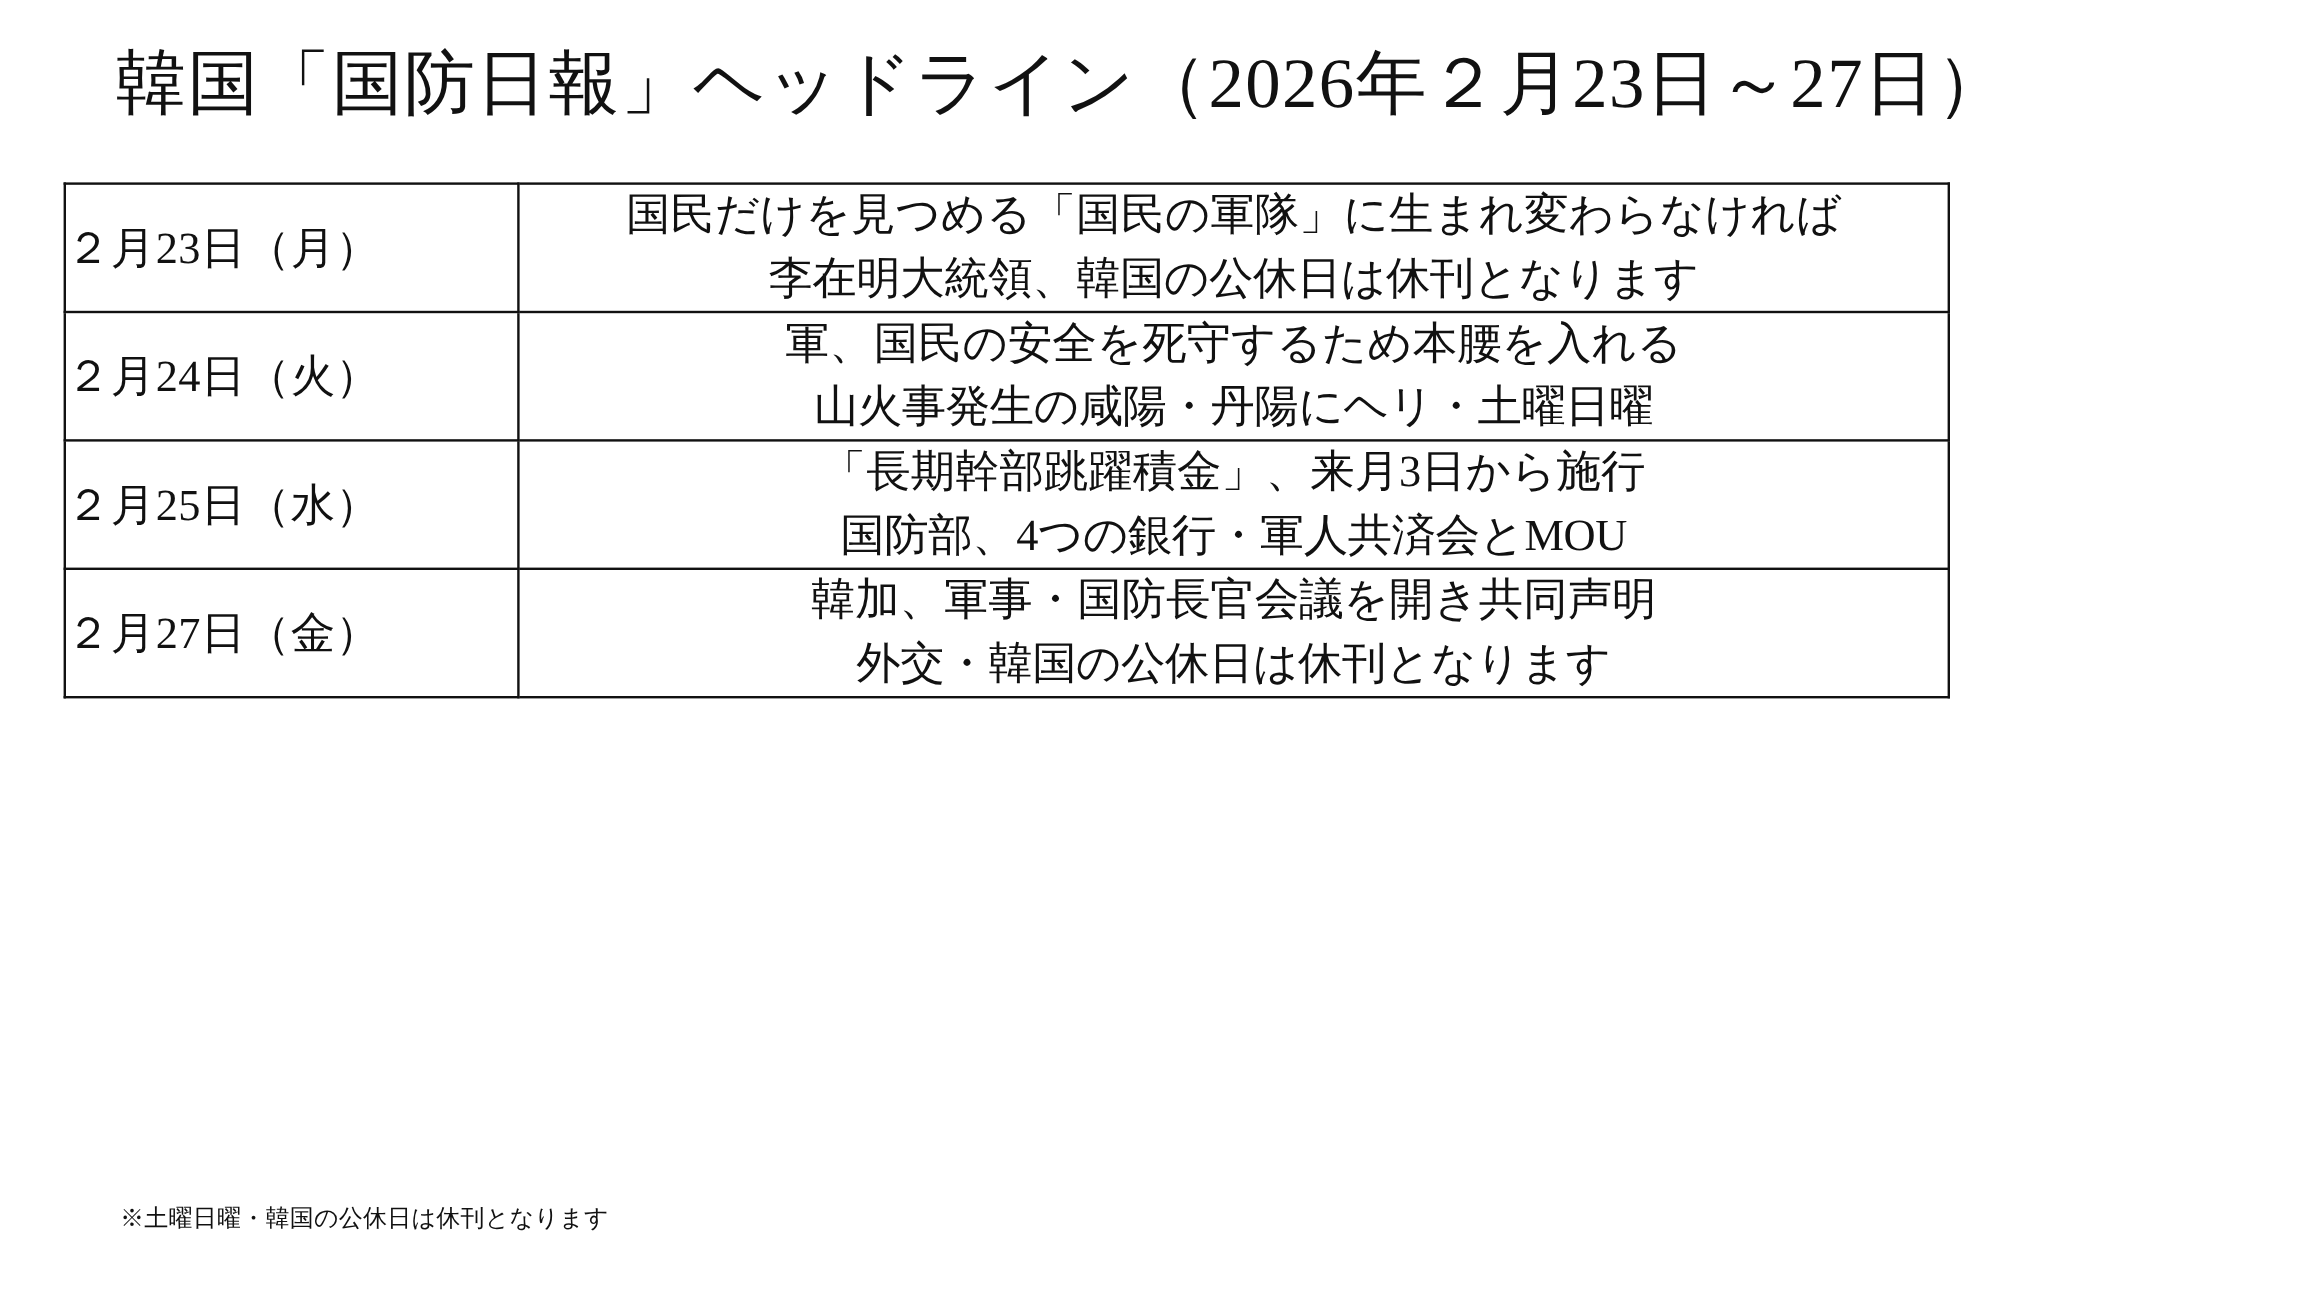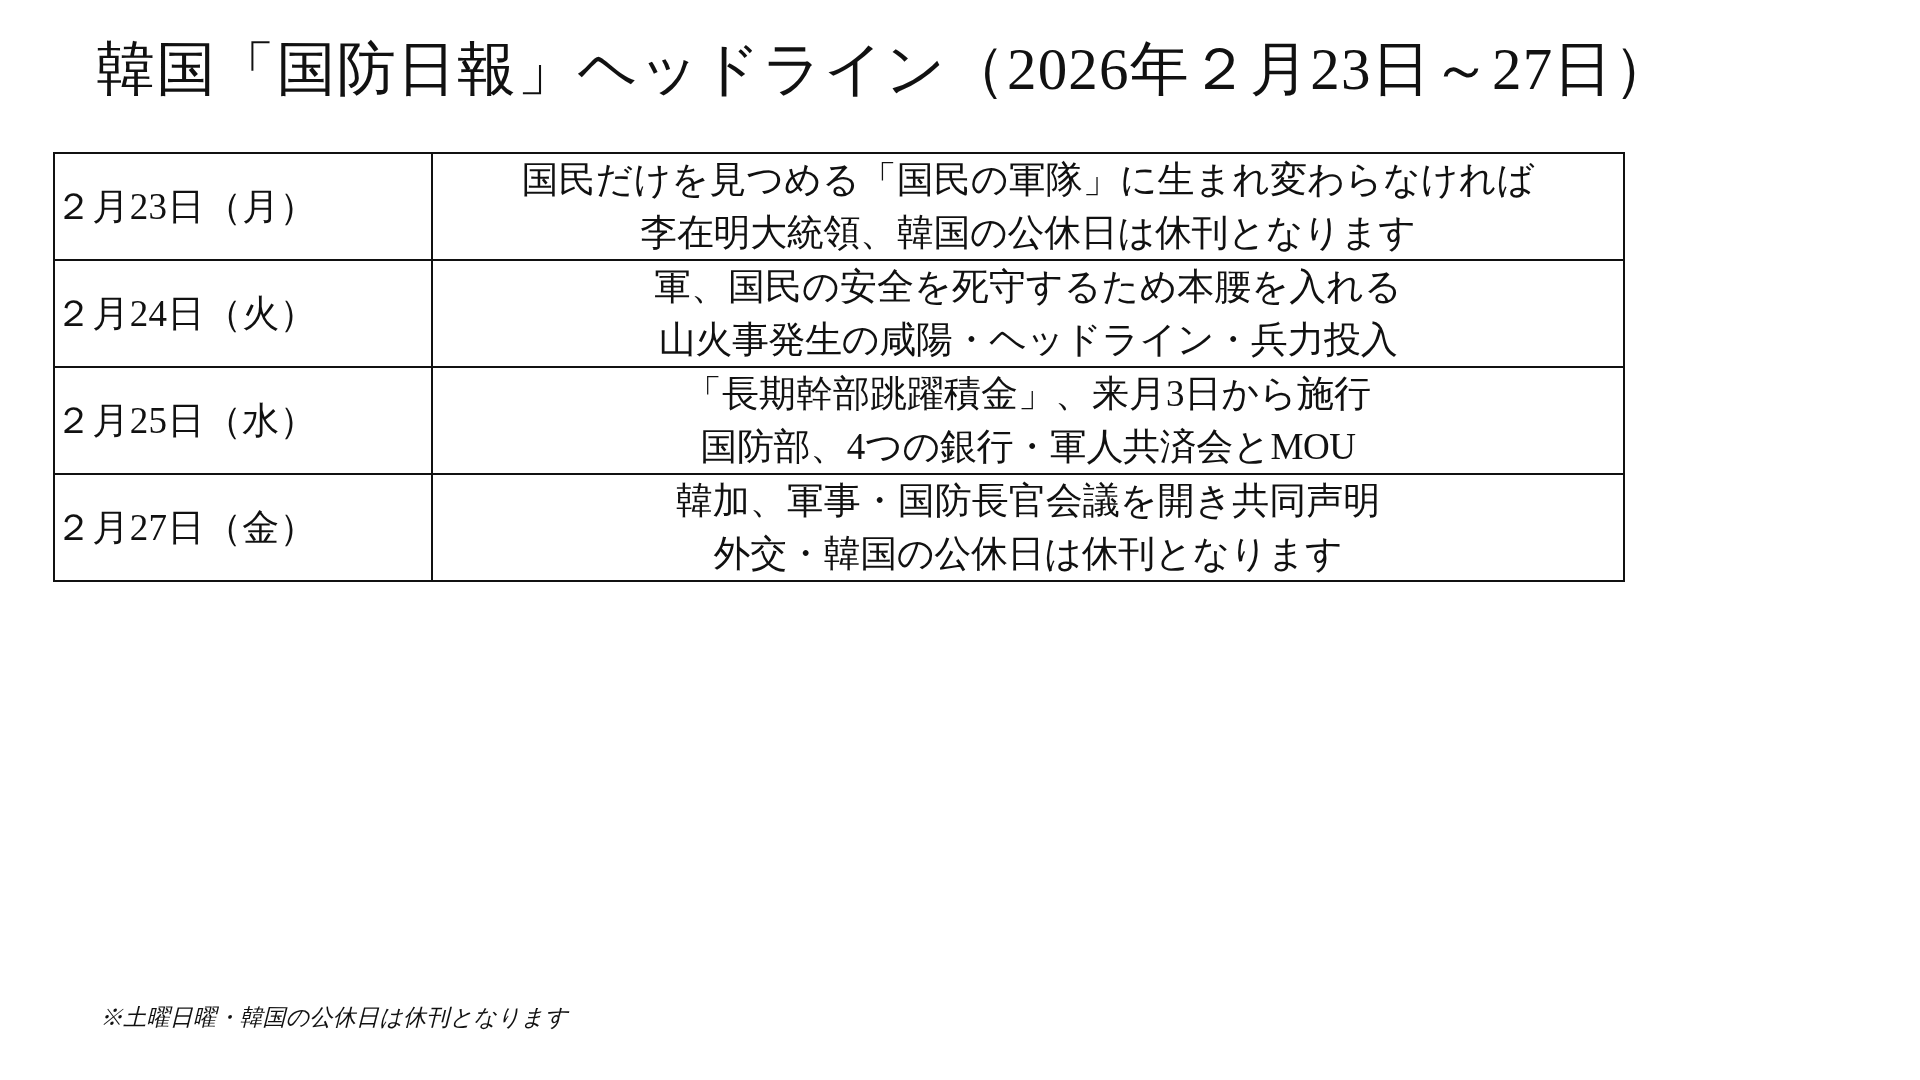--- a/index.html
+++ b/index.html
@@ -64,25 +64,24 @@
     display: block;
     white-space: nowrap;
   }
   .headline-cell .line.sub {
     letter-spacing: -0.01em;
   }
   .footnote {
     position: absolute;
     left: 100px;
     top: 1002px;
-    font-size: 23px;
+    font-size: 20px;
     letter-spacing: 0.01em;
     white-space: nowrap;
     color: #111111;
-    font-style: italic;
   }
 </style>
 </head>
 <body>
 
 <div class="page">
 
   <div class="doc-title">韓国「国防日報」ヘッドライン（2026年２月23日～27日）</div>
 
   <table class="headline-table">
@@ -95,21 +94,21 @@
         <td class="date-cell">２月23日（月）</td>
         <td class="headline-cell">
           <span class="line">国民だけを見つめる「国民の軍隊」に生まれ変わらなければ</span>
           <span class="line sub">李在明大統領、韓国の公休日は休刊となります</span>
         </td>
       </tr>
       <tr>
         <td class="date-cell">２月24日（火）</td>
         <td class="headline-cell">
           <span class="line">軍、国民の安全を死守するため本腰を入れる</span>
-          <span class="line sub">山火事発生の咸陽・ヘッドライン・兵力投入</span>
+          <span class="line sub">山火事発生の咸陽・丹陽にヘリ・土曜日曜</span>
         </td>
       </tr>
       <tr>
         <td class="date-cell">２月25日（水）</td>
         <td class="headline-cell">
           <span class="line">「長期幹部跳躍積金」、来月3日から施行</span>
           <span class="line sub">国防部、4つの銀行・軍人共済会とMOU</span>
         </td>
       </tr>
       <tr>

